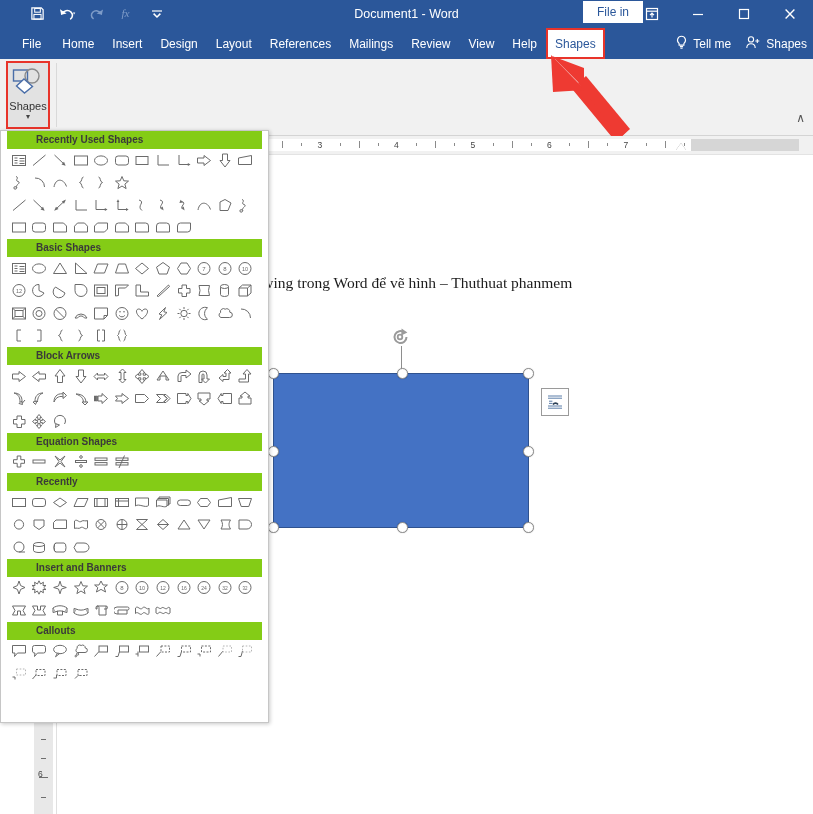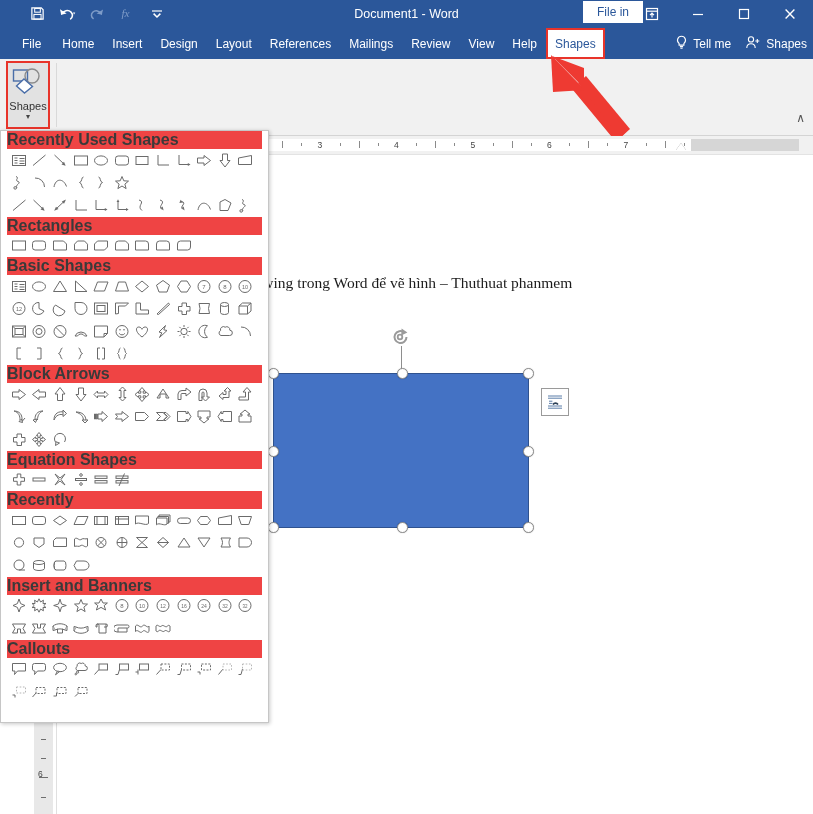--- a/index.html
+++ b/index.html
@@ -70,21 +70,21 @@
   .shape-wrap{position:absolute;left:216px;top:218px;width:256px;height:155px;}
   .shape-rect{position:absolute;left:0;top:0;width:100%;height:100%;background:#4472c4;border:1px solid #2f528f;box-sizing:border-box;}
   .handle{position:absolute;width:9px;height:9px;border-radius:50%;background:#fff;border:1px solid #8e8e8e;box-shadow:0 0 1px rgba(0,0,0,.35);}
   .rot-stem{position:absolute;left:50%;top:-27px;width:1px;height:27px;background:#8e8e8e;}
   .rot-handle{position:absolute;left:50%;top:-47px;transform:translateX(-50%);width:22px;height:22px;}
   .layout-opts{position:absolute;left:268px;top:15px;width:26px;height:26px;background:#fff;border:1px solid #9a9a9a;
     display:flex;align-items:center;justify-content:center;}
 
   
   .gallery{position:absolute;left:0;top:130px;width:267px;height:591px;background:#fff;border:1px solid #c6c6c6;box-shadow:1px 1px 4px rgba(0,0,0,.22);overflow:hidden;}
-  .g-head{height:18px;line-height:18px;background:#ef4444;padding-left:0;font-size:16px;font-weight:bold;color:#3a3a3a;margin:0 6px 0 6px;}
+  .g-head{height:18px;line-height:18px;background:#84cc16;padding-left:29px;font-size:10px;font-weight:bold;color:#3a3a3a;margin:0 6px 0 6px;}
   .g-row{display:flex;flex-wrap:wrap;padding:1px 6px 1px 8px;}
   .g-cell{width:20.6px;height:20.5px;display:flex;align-items:center;justify-content:center;}
   .g-cell svg{display:block;}
 </style>
 </head>
 <body>
 
 <div class="app">
 
   <div class="titlebar">
@@ -502,21 +502,20 @@
               <path d="M3 13.5 V5 L8 2.5 L14 6 L11 13.5 Z" stroke="#6b6b6b" stroke-width="1" fill="#ffffff"></path>
             </svg>
           </div>
           <div class="g-cell" title="freeform-scribble">
             <svg width="17" height="17" viewBox="0 0 17 17">
               <path d="M5 2.5 C9 4 3 6 7 7.5 C11 9 3.5 11 6 13.5" stroke="#6b6b6b" stroke-width="1" fill="none"></path>
               <circle cx="4.2" cy="13.9" r="1.3" stroke="#6b6b6b" stroke-width="1" fill="none"></circle>
             </svg>
           </div>
         </div>
-        <div class="g-head">Rectangles</div>
         <div class="g-row">
           <div class="g-cell" title="rectangle">
             <svg width="17" height="17" viewBox="0 0 17 17">
               <rect x="1.5" y="4" width="13" height="9" stroke="#6b6b6b" stroke-width="1" fill="#ffffff"></rect>
             </svg>
           </div>
           <div class="g-cell" title="rounded-rectangle">
             <svg width="17" height="17" viewBox="0 0 17 17">
               <rect x="1.5" y="4" width="13" height="9" rx="2.6" stroke="#6b6b6b" stroke-width="1" fill="#ffffff"></rect>
             </svg>

